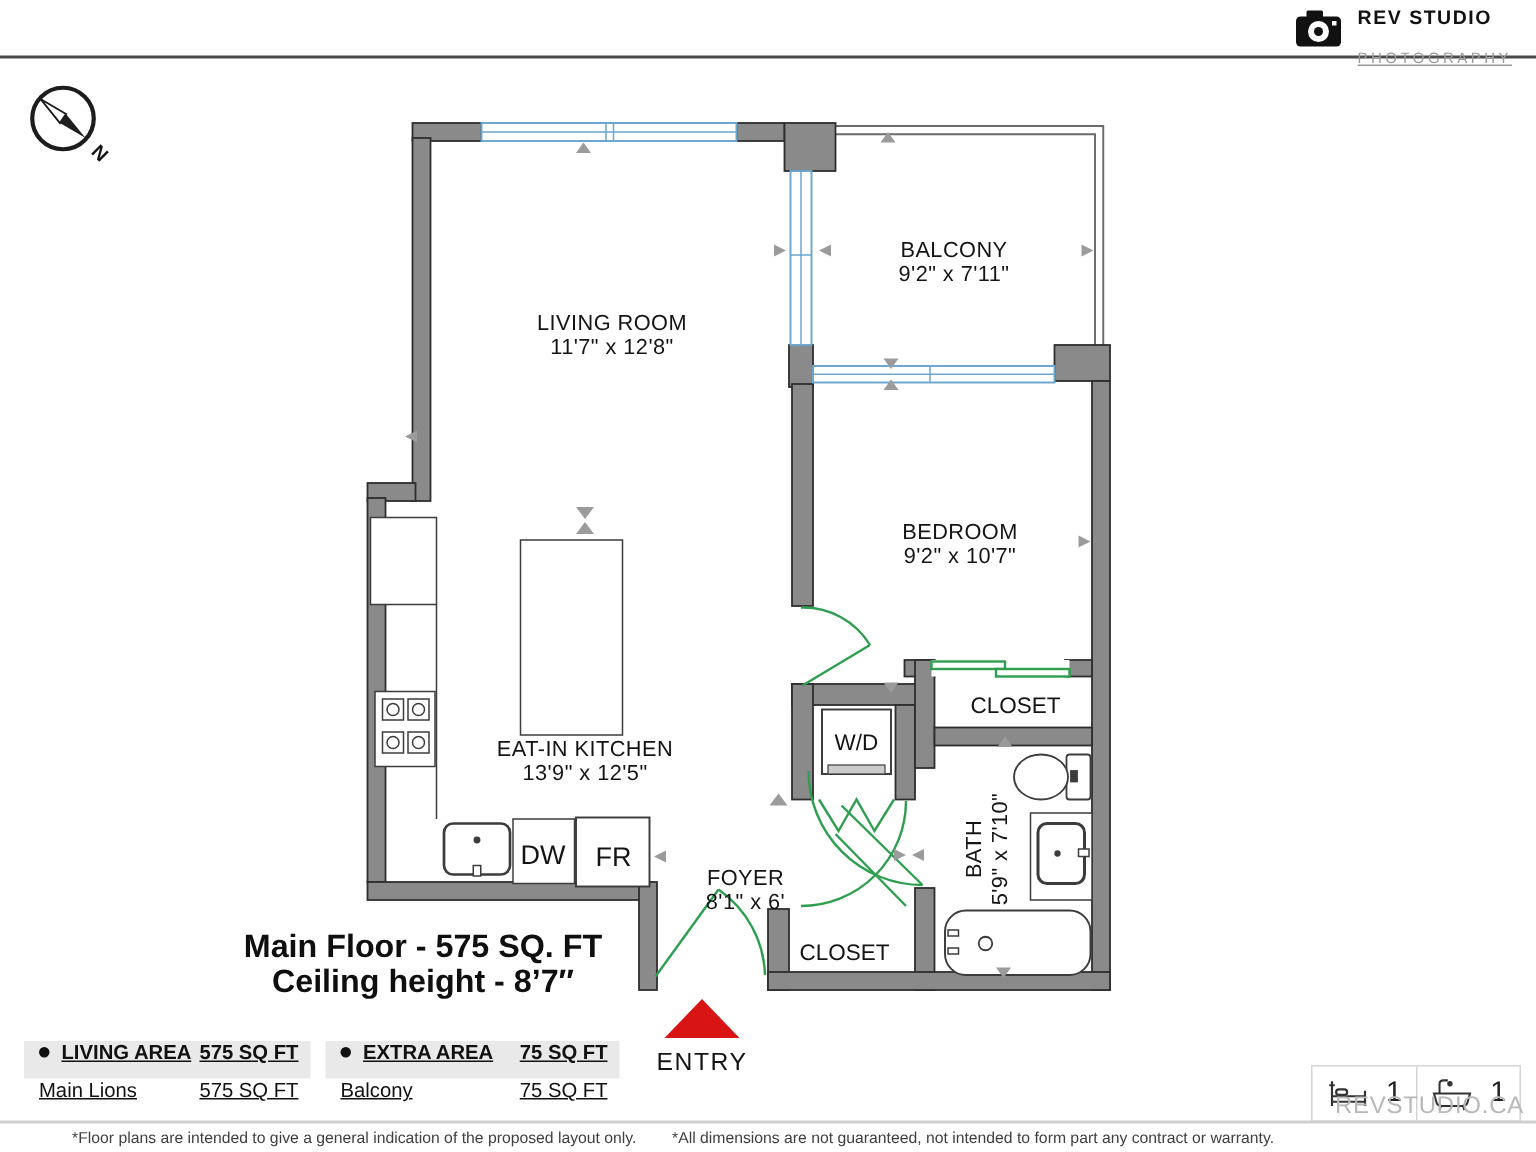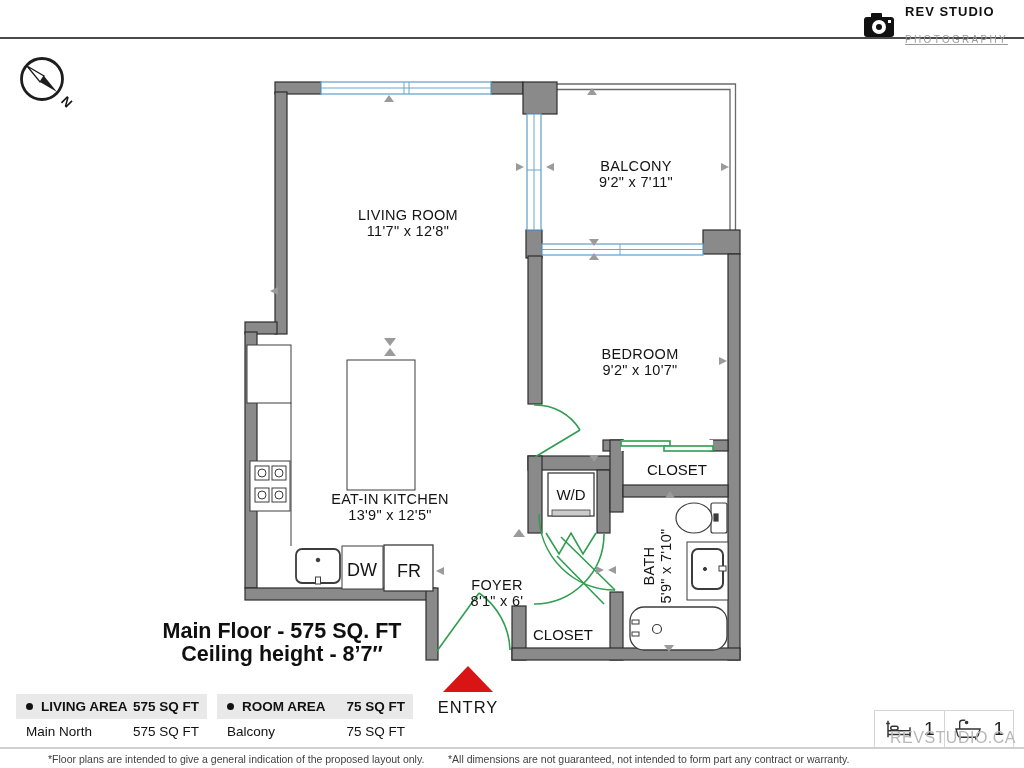--- a/index.html
+++ b/index.html
@@ -2,28 +2,28 @@
 <html><head>
 <meta charset="utf-8">
 <style>
   html,body{margin:0;padding:0;background:#fff;}
   #stage{position:relative;width:1024px;height:768px;overflow:hidden;
          font-family:"Liberation Sans",sans-serif;color:#111;background:#fff;}
   #plan-svg{position:absolute;left:0;top:0;}
   .page-title{position:absolute;left:22px;top:4px;font-size:21px;font-weight:bold;
               letter-spacing:.2px;color:#0f0f0f;white-space:nowrap;}
   .hdr-rule{position:absolute;left:0;top:37px;width:1024px;height:2px;background:#4a4a4a;}
-  .logo{position:absolute;right:16px;top:5px;display:flex;align-items:center;gap:6px;}
+  .logo{position:absolute;right:16px;top:5px;display:flex;align-items:flex-start;gap:6px;}
   .logo-texts{display:flex;flex-direction:column;line-height:1.05;}
   .logo-name{font-size:13px;font-weight:800;letter-spacing:1px;color:#111;}
   .logo-sub{font-size:10px;letter-spacing:2.3px;color:#9a9a9a;margin-top:16px;text-decoration:underline;}
   .areas{position:absolute;top:694px;font-size:13.5px;}
   #tbl-living{left:16px;width:191px;} #tbl-extra{left:217px;width:196px;}
-  .arow{display:flex;align-items:center;justify-content:space-between;
-        padding:0 8px 0 10px;height:25px;}
+  .arow{display:flex;justify-content:space-between;
+        padding:0 8px 0 10px;height:25px;text-decoration:underline;}
   .arow.hd{background:#e9e9e9;font-weight:bold;}
   .arow.bd{height:24px;}
   .dot{display:inline-block;width:7px;height:7px;border-radius:50%;background:#111;
        margin-right:8px;vertical-align:1px;}
   .bedbath{position:absolute;left:874px;top:710px;width:138px;height:36px;
            border:1px solid #d5d5d5;display:flex;}
   .bb-cell{flex:1;display:flex;align-items:center;justify-content:center;gap:10px;}
   .bb-cell+.bb-cell{border-left:1px solid #d5d5d5;}
   .bb-num{font-size:19px;color:#222;}
   .ftr-rule{position:absolute;left:0;top:747px;width:1024px;height:2px;background:#cfcfcf;}
@@ -239,27 +239,27 @@
       <span class="logo-sub">PHOTOGRAPHY</span>
     </div>
   </div>
 
   <div class="areas" id="tbl-living">
     <div class="arow hd">
       <span><span class="dot"></span><b>LIVING AREA</b></span>
       <span>575 SQ FT</span>
     </div>
     <div class="arow bd">
-      <span>Main North</span>
+      <span>Main Lions</span>
       <span>575 SQ FT</span>
     </div>
   </div>
   <div class="areas" id="tbl-extra">
     <div class="arow hd">
-      <span><span class="dot"></span><b>ROOM AREA</b></span>
+      <span><span class="dot"></span><b>EXTRA AREA</b></span>
       <span>75 SQ FT</span>
     </div>
     <div class="arow bd">
       <span>Balcony</span>
       <span>75 SQ FT</span>
     </div>
   </div>
 
   <div class="bedbath">
     <div class="bb-cell">

